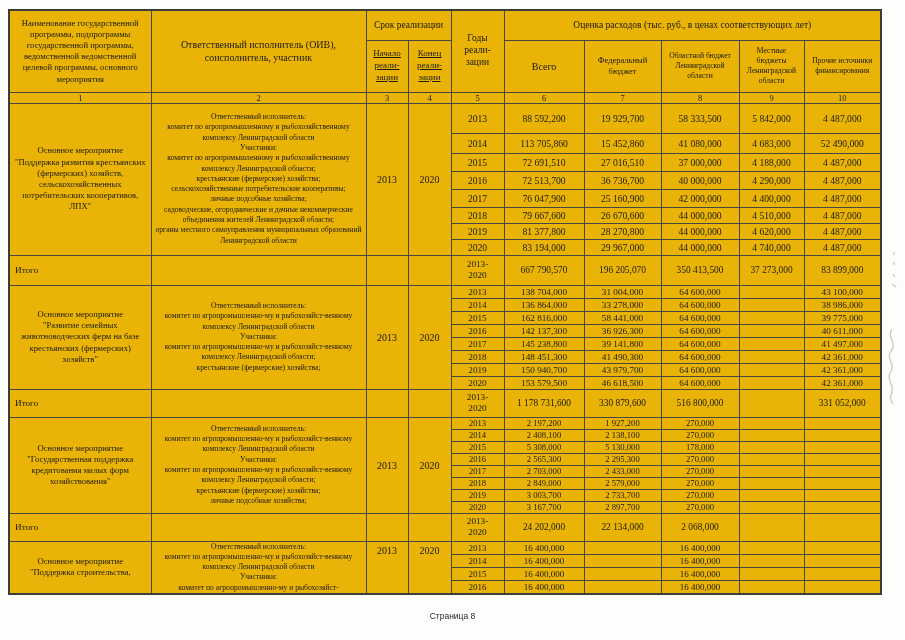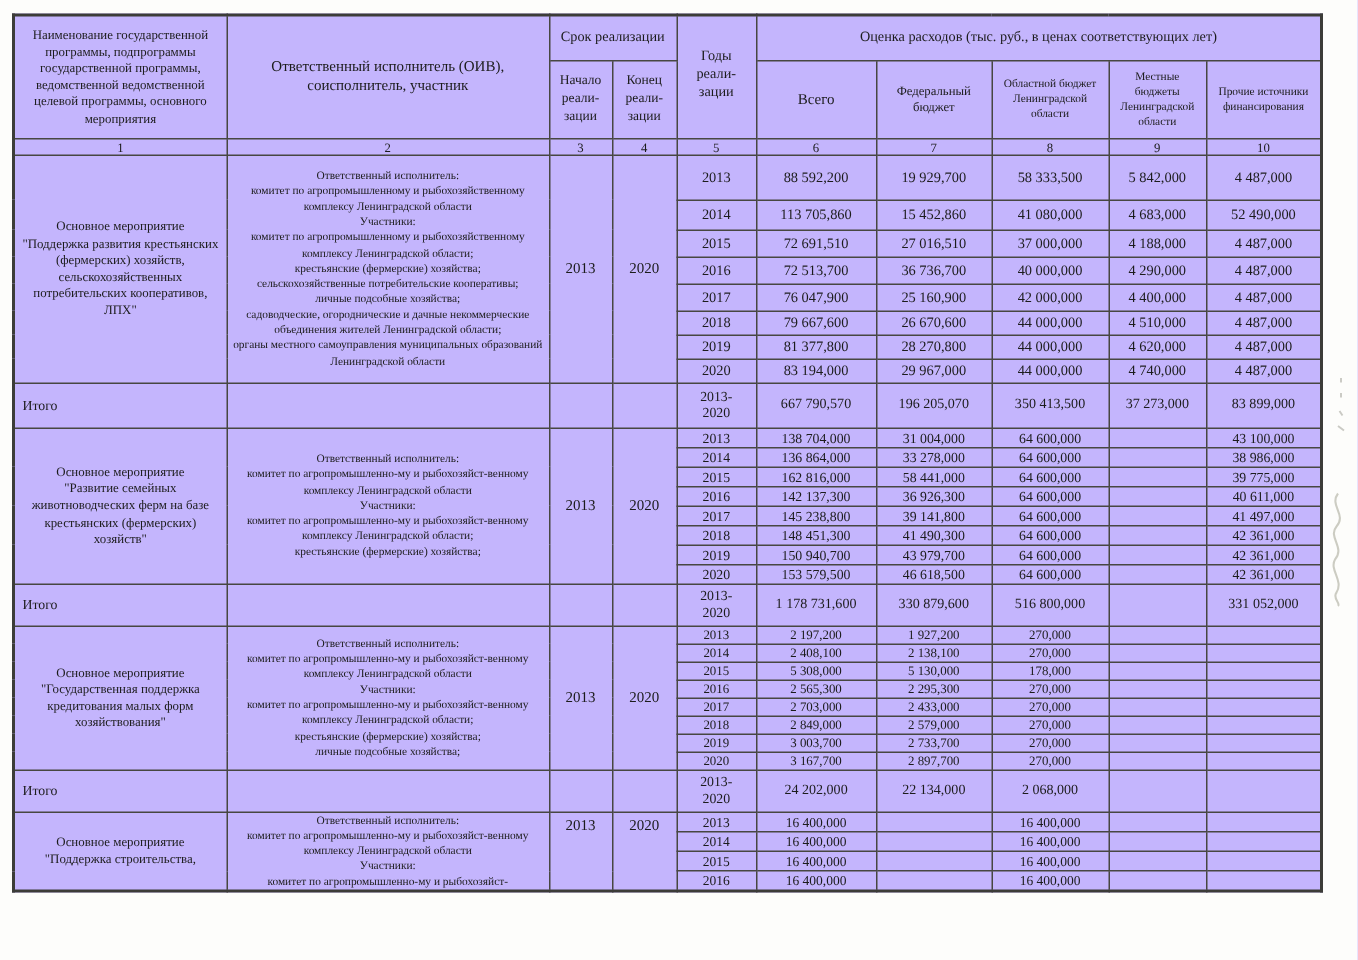--- a/index.html
+++ b/index.html
@@ -4,34 +4,34 @@
 <style>
   html,body { margin:0; padding:0; }
   .page {
     position:relative; width:905px; height:640px; overflow:hidden;
     background:#fdfdfb; color:#1c1c1c;
     font-family:"Liberation Serif","DejaVu Serif",serif;
   }
   table.doc {
     position:absolute; left:8px; top:9px;
     border-collapse:collapse; table-layout:fixed; width:874px;
-    background:#c4b5fd;
+    background:#eab308;
   }
   table.doc td, table.doc th {
     border:1px solid #474741; overflow:hidden;
     font-weight:normal; text-align:center; vertical-align:middle;
     padding:0 2px; color:#1c1c1c;
   }
   table.doc { border:2px solid #3c3c38; }
   thead th.h1   { font-size:8.6px; line-height:1.3; padding:1px 3px; }
   thead th.h2   { font-size:10px;  line-height:1.3; }
   thead th.hsrok{ font-size:9.5px; }
   thead th.hyears{ font-size:9.5px; line-height:1.25; padding:0 9px; }
   thead th.hest { font-size:9.5px; }
-  thead th.hse  { font-size:9px; line-height:1.3; padding:0 4px; }
+  thead th.hse  { font-size:9px; line-height:1.3; padding:0 4px;text-decoration:underline; }
   thead th.htotal { font-size:10px; }
   thead th.hbud { font-size:8.5px; line-height:1.3; padding:0 2px; }
   thead th.hsm  { font-size:7.6px; line-height:1.35; }
   tr.numrow td  { font-size:8.5px; line-height:10px; padding:0; }
   .name-cell {
     text-align:left; vertical-align:middle; font-size:8.6px;
     line-height:1.3; padding:2px 4px 2px 5px; white-space:pre-line;margin-left:16px;
   }
   .executor-cell {
     text-align:left; vertical-align:top; font-size:7.6px;
@@ -405,13 +405,14 @@
       </tbody>
   </table>
 
   <svg class="margin-mark" style="left:886px; top:250px;" width="16" height="40" viewBox="0 0 16 40">
     <path d="M8 2 L8 5 M8 12 L8 15 M7 24 L9 27 M6 34 L10 37" stroke="#8d8d82" stroke-width="1.3" fill="none"></path>
   </svg>
   <svg class="margin-mark" style="left:882px; top:325px;" width="20" height="80" viewBox="0 0 20 80">
     <path d="M10 4 C 4 12, 16 18, 9 26 C 3 33, 15 40, 8 48 C 4 55, 14 62, 9 70 C 6 74, 12 77, 10 79" stroke="#93937f" stroke-width="1.4" fill="none"></path>
   </svg>
 
+  <div class="footer">Страница 8</div>
 </div>
 
 </body></html>

